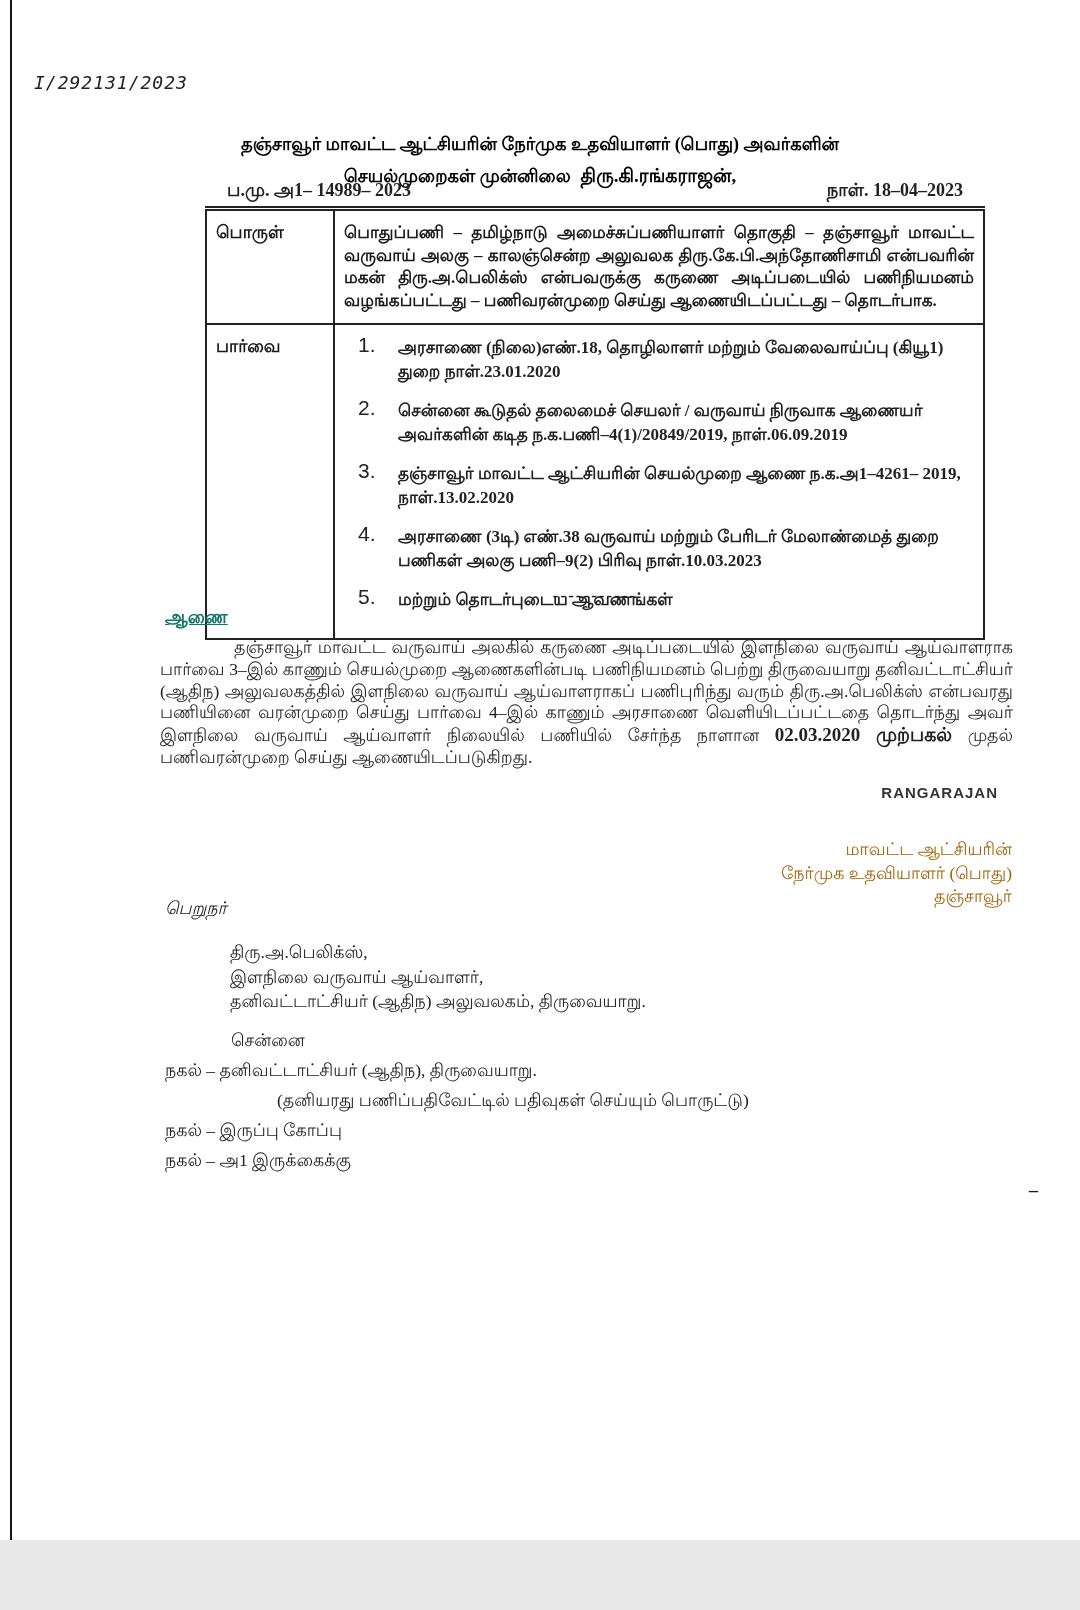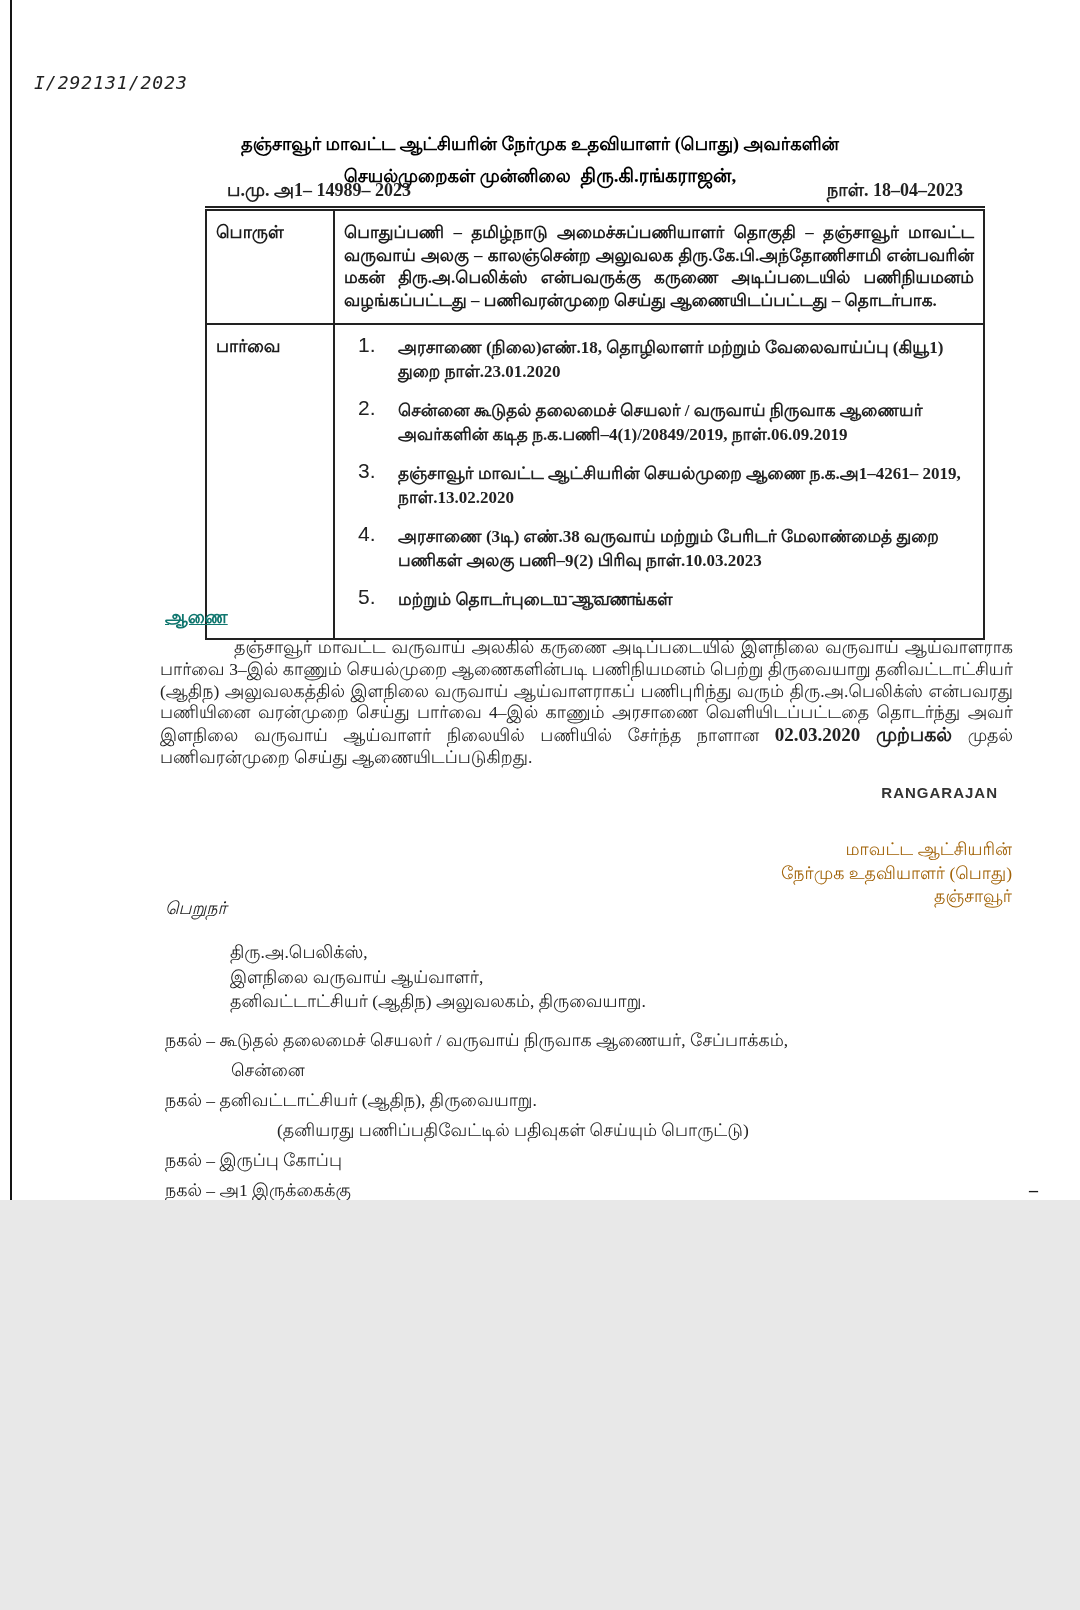--- a/index.html
+++ b/index.html
@@ -1,20 +1,20 @@
 <!DOCTYPE html>
 <html><head>
 <meta charset="utf-8">
 <style>
   * { margin: 0; padding: 0; box-sizing: border-box; }
   html, body { background: #e8e8e8; }
   .page {
     position: relative;
     width: 1080px;
-    height: 1200px;
+    height: 1540px;
     margin: 0 auto;
     background: #ffffff;
     font-family: "Liberation Serif", serif;
     color: #1b1b1b;
     overflow: hidden;
   }
   .left-rule {
     position: absolute;
     left: 10px; top: 0;
     width: 2px; height: 1610px;
@@ -246,21 +246,20 @@
 
   <div class="recipient-heading">பெறுநர்</div>
 
   <div class="recipient-lines">
     <div>திரு.அ.பெலிக்ஸ்,</div>
     <div>இளநிலை வருவாய் ஆய்வாளர்,</div>
     <div>தனிவட்டாட்சியர் (ஆதிந) அலுவலகம், திருவையாறு.</div>
   </div>
 
   <div class="copies">
-    <div class="copy-line">நகல் – கூடுதல் தலைமைச் செயலர் / வருவாய் நிருவாக ஆணையர், சேப்பாக்கம்,</div>
     <div class="copy-line sub-1">சென்னை</div>
     <div class="copy-line">நகல் – தனிவட்டாட்சியர் (ஆதிந), திருவையாறு.</div>
     <div class="copy-line sub-2">(தனியரது பணிப்பதிவேட்டில் பதிவுகள் செய்யும் பொருட்டு)</div>
     <div class="copy-line">நகல் – இருப்பு கோப்பு</div>
     <div class="copy-line">நகல் – அ1 இருக்கைக்கு</div>
   </div>
 
   <div class="trailing-dash">–</div>
 
 

